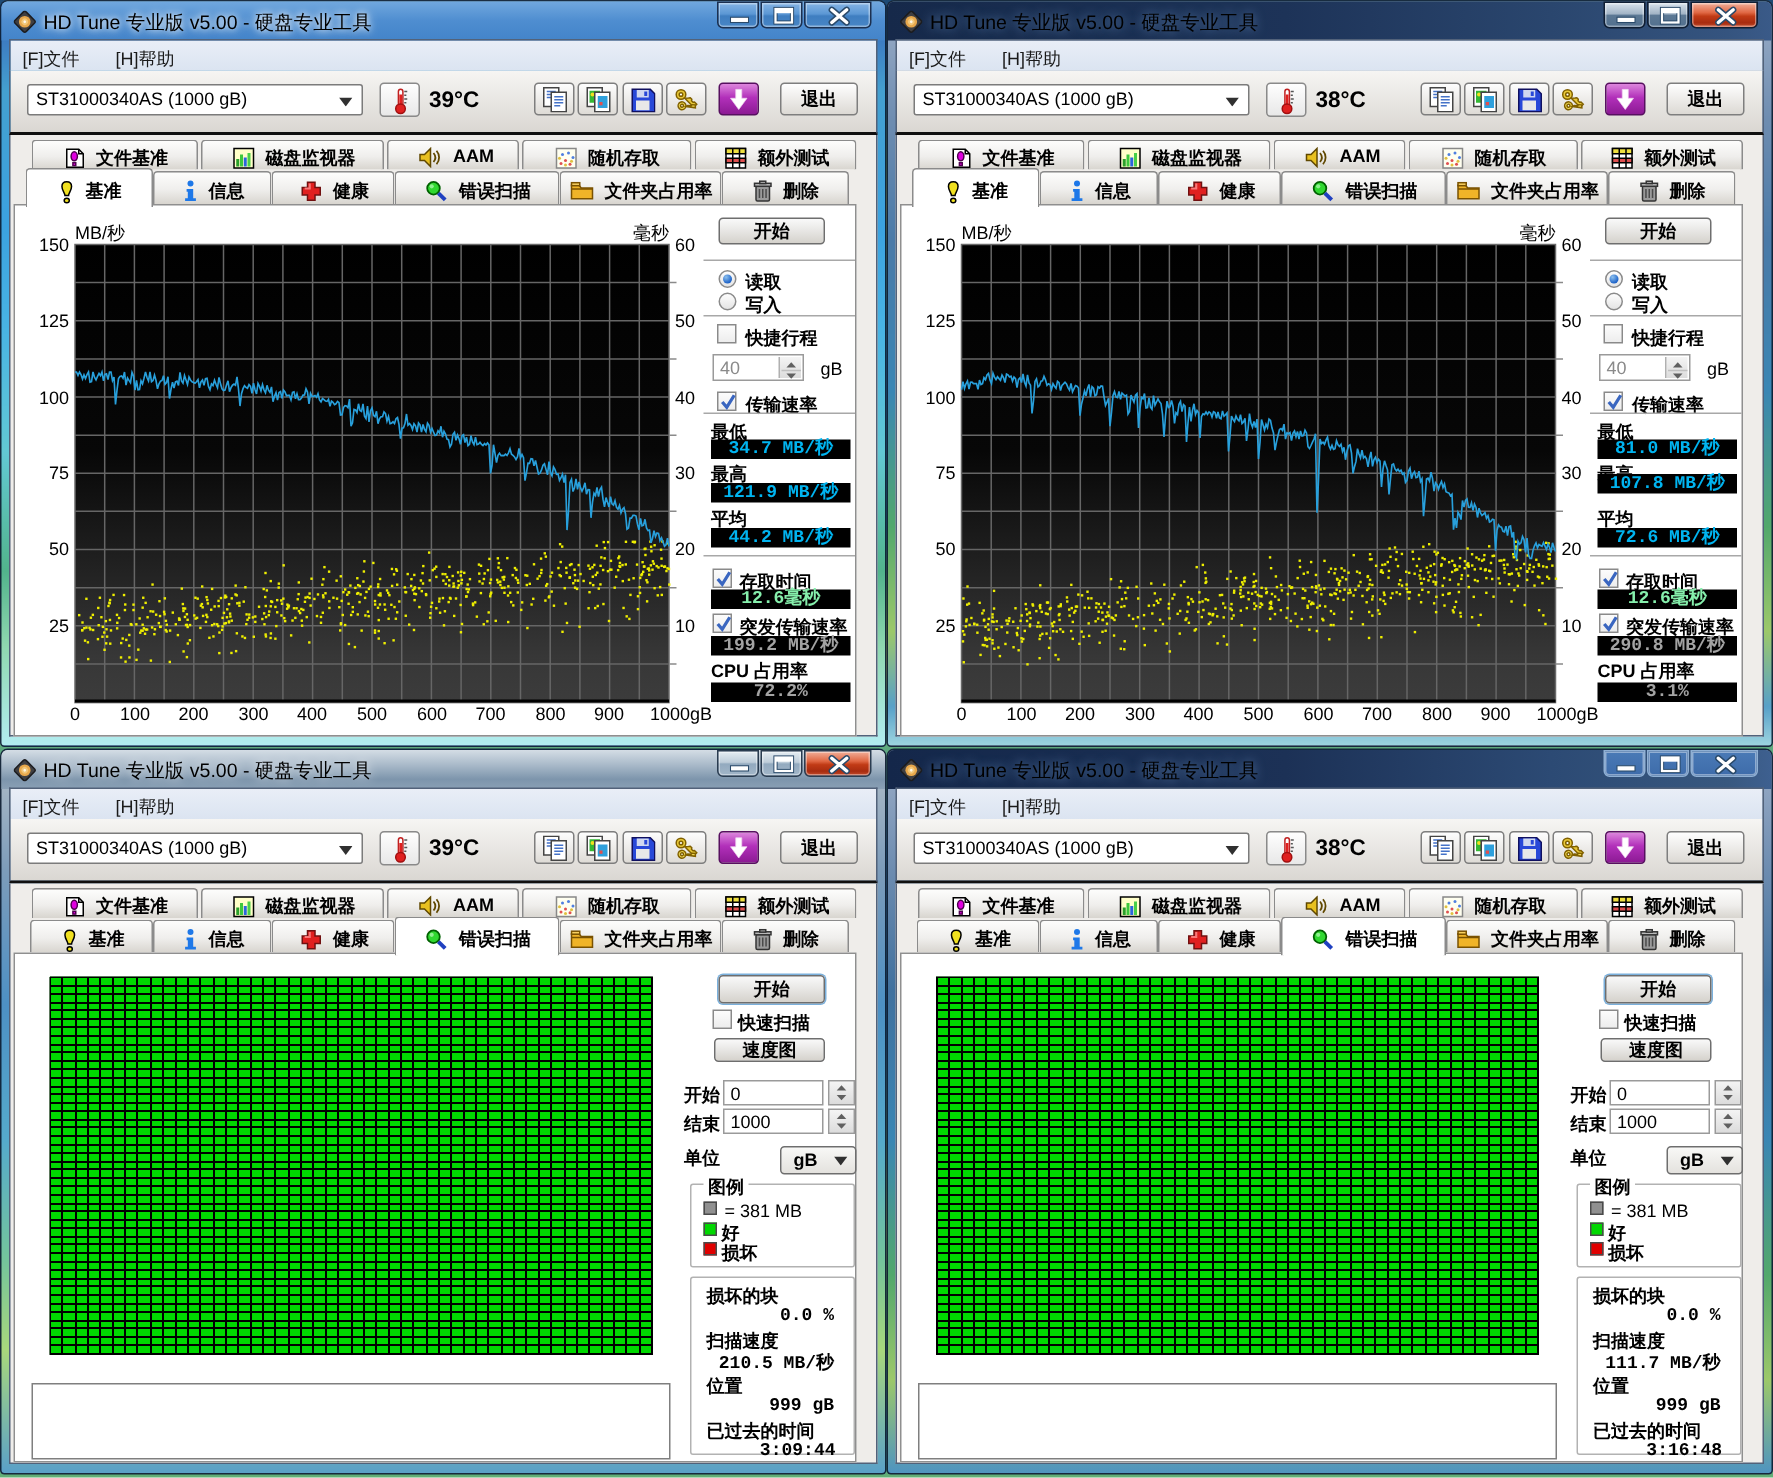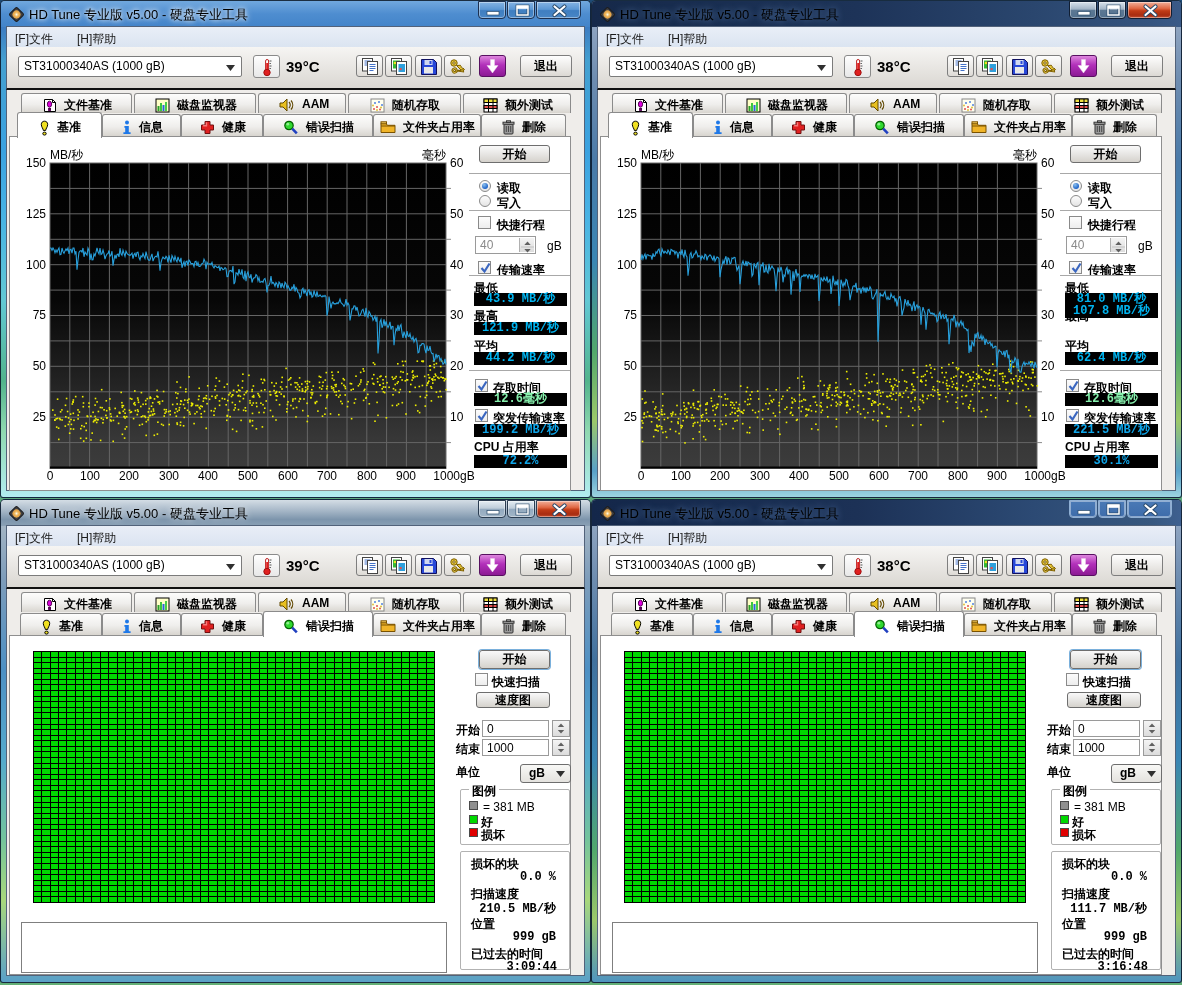--- a/index.html
+++ b/index.html
@@ -27,21 +27,21 @@
 .panel{position:absolute;left:8px;right:19px;top:135px;background:#fff;border:1px solid #8f8f8f;z-index:2}
 .graph{position:absolute;left:0;top:0;z-index:3}
 .rp{position:absolute;z-index:4;font-size:12px;font-weight:bold;color:#000;white-space:nowrap}
 .btn{position:absolute;z-index:4;background:linear-gradient(#f9f9f9,#e9e8e6 45%,#d5d2cc);border:1px solid #6e6e6e;border-radius:3px;font-size:12px;font-weight:bold;color:#000;text-align:center}
 .sep{position:absolute;left:468px;width:101px;height:1px;background:#a8a8a8;z-index:4}
 .cbx{position:absolute;width:13px;height:13px;background:linear-gradient(#fcfcfc,#ededed);border:1px solid #8a8a8a;z-index:4}
 .cbx svg{position:absolute;left:0px;top:-1px}
 .radio{position:absolute;width:12px;height:12px;border-radius:50%;background:linear-gradient(#fdfdfd,#e4e4e4);border:1px solid #8a8a8a;z-index:4}
 .radio i{position:absolute;left:2px;top:2px;width:6px;height:6px;border-radius:50%;background:radial-gradient(circle at 35% 30%,#8cc0ee,#1e63c8 70%)}
 .sbox{position:absolute;left:473px;width:93px;height:13px;background:#000;z-index:4;font-family:"Liberation Mono",monospace;font-size:12px;font-weight:bold;text-align:center;line-height:13px}
-.cyan{color:#00b4f0}.yel{color:#86efac}.wht{color:#0ea5e9}
+.cyan{color:#00b4f0}.yel{color:#86efac}.wht{color:#a3a3a3}
 .spin{position:absolute;z-index:4;background:#fff;border:1px solid #9a9a9a}
 .spin .v{position:absolute;left:4px;top:1px;font-size:12px;color:#8a8a8a}
 .spin .ar{position:absolute;right:1px;top:1px;bottom:1px;width:15px;background:linear-gradient(#f4f4f4,#dcdcdc);border-left:1px solid #b0b0b0}
 .gbx{position:absolute;border:1px solid #b2b2b2;border-radius:2px;background:#fff;z-index:4}
 .gbl{position:absolute;font-size:12px;font-weight:bold;color:#000;background:#fff;padding:0 3px;z-index:5}
 .sq{position:absolute;width:9px;height:9px;border:1px solid #4a4a4a;z-index:5}
 .bval{position:absolute;z-index:5;font-family:"Liberation Mono",monospace;font-size:12px;font-weight:bold;color:#000;white-space:nowrap}
 .statusbox{position:absolute;background:#fff;border:1px solid #7f7f7f;z-index:4}
 </style></head><body>
 <div class="win" style="left:0px;top:0px;height:498px;background:linear-gradient(180deg,#6aa2dc 0px,#5190d3 10px,#4685c9 20px,#3d7cc2 26px,#44a0d0 60px,#3ba2e0 150px,#49b4e4 220px,#62c8d4 300px,#52b48c 380px,#8fd8b0 430px,#b2ecf0 100%)">
@@ -964,21 +964,21 @@
       </div>
       <span class="rp" style="left:546px;top:238px;font-weight:normal">gB</span>
       <span class="cbx" style="left:477px;top:260px">
         <svg width="13" height="14" viewBox="0 0 13 14">
           <path d="M2.5 7l3 3.5 5-8" fill="none" stroke="#3a66c0" stroke-width="2.2"></path>
         </svg>
       </span>
       <span class="rp" style="left:496px;top:261px">传输速率</span>
       <div class="sep" style="top:274px"></div>
       <span class="rp" style="left:473px;top:279px">最低</span>
-      <div class="sbox cyan" style="top:292px">43.9 MB/秒</div>
+      <div class="sbox cyan" style="top:292px">34.7 MB/秒</div>
       <span class="rp" style="left:473px;top:307px">最高</span>
       <div class="sbox cyan" style="top:321px">121.9 MB/秒</div>
       <span class="rp" style="left:473px;top:337px">平均</span>
       <div class="sbox cyan" style="top:351px">44.2 MB/秒</div>
       <div class="sep" style="top:369px"></div>
       <span class="cbx" style="left:474px;top:378px">
         <svg width="13" height="14" viewBox="0 0 13 14">
           <path d="M2.5 7l3 3.5 5-8" fill="none" stroke="#3a66c0" stroke-width="2.2"></path>
         </svg>
       </span>
@@ -1917,40 +1917,40 @@
       <span class="cbx" style="left:477px;top:260px">
         <svg width="13" height="14" viewBox="0 0 13 14">
           <path d="M2.5 7l3 3.5 5-8" fill="none" stroke="#3a66c0" stroke-width="2.2"></path>
         </svg>
       </span>
       <span class="rp" style="left:496px;top:261px">传输速率</span>
       <div class="sep" style="top:274px"></div>
       <span class="rp" style="left:473px;top:279px">最低</span>
       <div class="sbox cyan" style="top:292px">81.0 MB/秒</div>
       <span class="rp" style="left:473px;top:307px">最高</span>
-      <div class="sbox cyan" style="top:304px">107.8 MB/秒</div>
+      <div class="sbox cyan" style="top:315px">107.8 MB/秒</div>
       <span class="rp" style="left:473px;top:337px">平均</span>
-      <div class="sbox cyan" style="top:351px">62.4 MB/秒</div>
+      <div class="sbox cyan" style="top:351px">72.6 MB/秒</div>
       <div class="sep" style="top:369px"></div>
       <span class="cbx" style="left:474px;top:378px">
         <svg width="13" height="14" viewBox="0 0 13 14">
           <path d="M2.5 7l3 3.5 5-8" fill="none" stroke="#3a66c0" stroke-width="2.2"></path>
         </svg>
       </span>
       <span class="rp" style="left:492px;top:379px">存取时间</span>
       <div class="sbox yel" style="top:392px">12.6毫秒</div>
       <span class="cbx" style="left:474px;top:408px">
         <svg width="13" height="14" viewBox="0 0 13 14">
           <path d="M2.5 7l3 3.5 5-8" fill="none" stroke="#3a66c0" stroke-width="2.2"></path>
         </svg>
       </span>
       <span class="rp" style="left:492px;top:409px">突发传输速率</span>
-      <div class="sbox wht" style="top:423px">221.5 MB/秒</div>
+      <div class="sbox wht" style="top:423px">290.8 MB/秒</div>
       <span class="rp" style="left:473px;top:438px">CPU 占用率</span>
-      <div class="sbox wht" style="top:454px">30.1%</div>
+      <div class="sbox wht" style="top:454px">3.1%</div>
     </div>
   </div>
 <div class="win" style="left:0px;top:499px;height:484px;background:linear-gradient(180deg,#a2b4c4 26px,#7d9cba 80px,#4d90c4 170px,#55aacc 260px,#74c49c 340px,#a8d87c 400px,#5aa0c8 100%)">
     <div style="position:absolute;left:0;right:0;top:0;height:26px;border-radius:4px 4px 0 0;background:linear-gradient(180deg,#d4dde5 0%,#a7b8c8 40%,#7d95ac 75%,#8aa0b5 100%)"></div>
     <div class="wicon">
       <svg width="15" height="15" viewBox="0 0 15 15">
         <g transform="rotate(45 7.5 7.5)">
           <rect x="2.2" y="2.2" width="10.6" height="10.6" rx="1.5" fill="#3f3f42" stroke="#1c1c1e"></rect>
           <circle cx="7.5" cy="7.5" r="3.9" fill="#e8a84c"></circle>
           <circle cx="7.5" cy="7.5" r="2.2" fill="#f2c87a"></circle>

